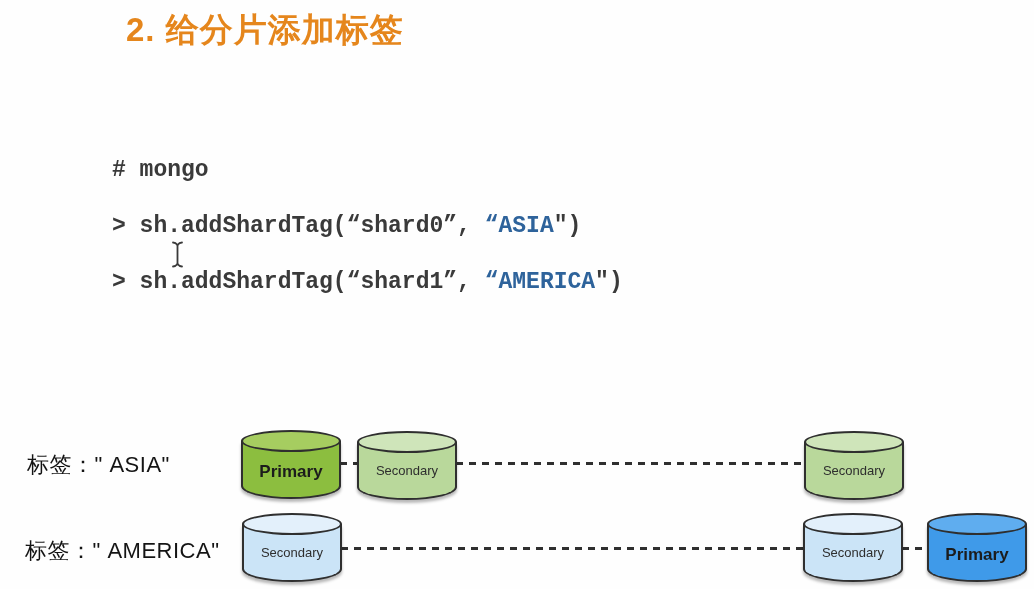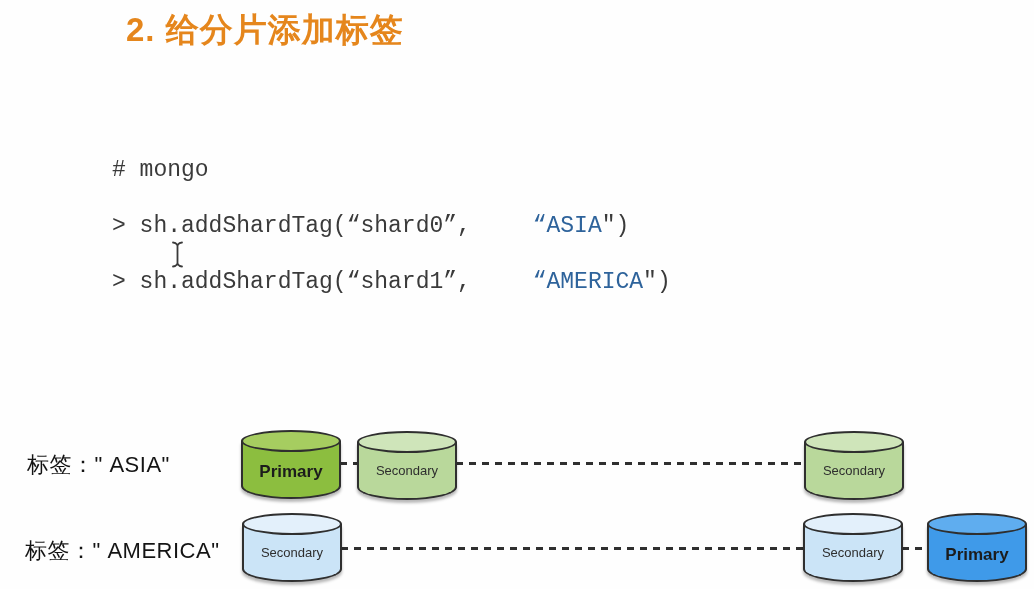--- a/index.html
+++ b/index.html
@@ -15,28 +15,28 @@
     font-size:33px; font-weight:bold; letter-spacing:1px;
     color:var(--title-color,#E5861C);
     white-space:nowrap;
     margin-left:40px;
   }
 
   
   .code-line {
     position:absolute; left:112px;
     font-family:"Liberation Mono", monospace;
-    font-size:23px; font-weight:normal; line-height:26px;
+    font-size:23px; font-weight:bold; line-height:26px;
     color:var(--code-text,#3A3A3A);
     white-space:pre;
   }
   #code-comment { top:157px; }
   #code-line-1  { top:213px; }
   #code-line-2  { top:269px; }
-  .seg-keyword { color:var(--code-keyword,#2E639B);margin-left:48px; }
+  .seg-keyword { color:var(--code-keyword,#2E639B); }
   .seg-plain   { color:var(--code-text,#3A3A3A); }
 
   
   #text-cursor { position:absolute; left:170px; top:241px; }
 
   
   .row-label {
     position:absolute; font-size:22px; color:#141414;
     white-space:nowrap; letter-spacing:0.5px;
   }

